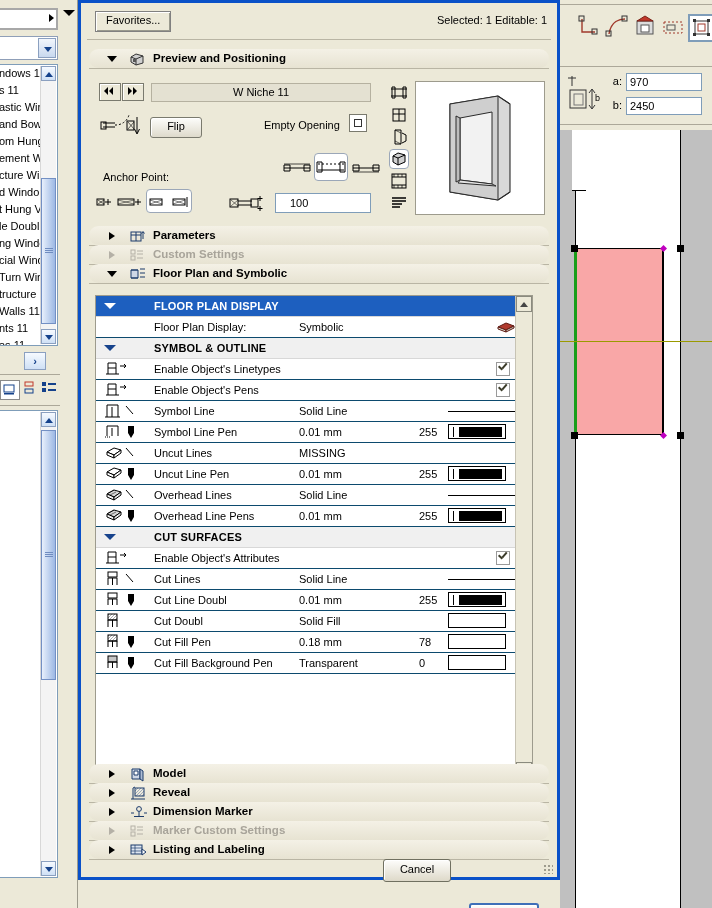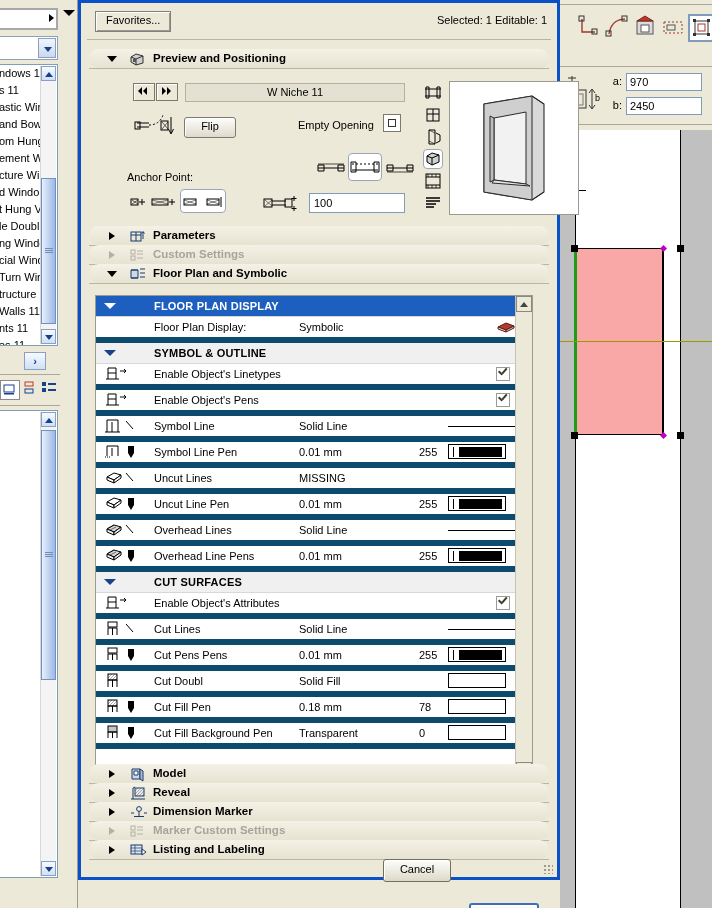--- a/index.html
+++ b/index.html
@@ -93,48 +93,48 @@
   .sect .tw{position:absolute;left:20px;top:6px;width:0;height:0;}
   .sect .tw.closed{border-top:4px solid transparent;border-bottom:4px solid transparent;border-left:6px solid #000;}
   .sect .tw.open{border-left:5px solid transparent;border-right:5px solid transparent;border-top:6px solid #000;left:18px;top:7px;}
   .sect .ic{position:absolute;left:40px;top:2px;width:16px;height:16px;}
   .sect .tx{position:absolute;left:64px;top:3px;font-weight:bold;font-size:11.5px;}
   .sect.dim .tx{color:#a8a49a;}
   .sect.dim .tw.closed{border-left-color:#b4b0a6;}
   .sect .ul{position:absolute;left:0;right:0;bottom:-1px;height:1px;background:#b9b5a4;}
 
   
-  .prev-body{position:absolute;left:8px;right:8px;margin-left:34px;}
+  .prev-body{position:absolute;left:8px;right:8px;}
   .nav-btn{position:absolute;width:20px;height:16px;background:#ece9d8;
      border:1px solid #7a7a6e;box-shadow:inset 1px 1px 0 #fff;}
   .name-field{position:absolute;height:19px;background:#e4e1d2;border:1px solid #b5b1a0;
      box-sizing:border-box;text-align:center;line-height:17px;font-size:11px;}
   .flip-btn{position:absolute;width:50px;height:19px;border:1px solid #7a7a6e;border-radius:3px;
      background:linear-gradient(#fdfdfb,#dedacb);box-shadow:inset 1px 1px 0 #fff;
      text-align:center;line-height:17px;font-size:11px;}
   .lblplain{position:absolute;font-size:11px;}
   .chk-sq{position:absolute;width:16px;height:16px;background:#fff;border:1px solid #7a7a6e;}
   .chk-sq i{position:absolute;left:4px;top:4px;width:6px;height:6px;border:1px solid #333;}
   .num-field{position:absolute;height:20px;background:#fff;border:1px solid #7f9db9;box-sizing:border-box;
-     font-size:11px;line-height:18px;padding-left:4px;}
+     font-size:11px;line-height:18px;padding-left:14px;}
   .seg{position:absolute;width:30px;height:22px;}
   .seg.on{background:#fff;border:1px solid #9ba7b8;border-radius:4px;box-sizing:border-box;}
   .anch{position:absolute;width:22px;height:18px;}
   .anch.on{background:#fff;border:1px solid #9ba7b8;border-radius:4px;box-sizing:border-box;}
 
   .prev-frame{position:absolute;background:#fff;border:1px solid #9d9b8d;}
   .prev-iconcol{position:absolute;width:20px;}
   .prev-iconcol .pi{position:absolute;left:0;width:20px;height:20px;}
   .prev-iconcol .pi.on{background:#fff;border:1px solid #9ba7b8;border-radius:4px;box-sizing:border-box;}
 
   
   #tbl-wrap{position:absolute;left:14px;top:292px;width:438px;height:484px;
      background:#fff;border:1px solid #9d9b8d;box-sizing:border-box;overflow:hidden;}
   #tbl{position:absolute;left:0;top:0;width:421px;}
-  .tr{position:relative;height:20px;border-bottom:6px solid #0c4a6e;}
+  .tr{position:relative;height:20px;border-bottom:1px solid #0c4a6e;}
   .tr .c-ic{position:absolute;left:6px;top:1px;width:46px;height:18px;}
   .tr .c-nm{position:absolute;left:58px;top:4px;font-size:11px;}
   .tr .c-v1{position:absolute;left:203px;top:4px;font-size:11px;}
   .tr .c-v2{position:absolute;left:323px;top:4px;font-size:11px;}
   .tr-group{height:20px;background:#f0f0f0;border-bottom:1px solid #d8d8d8;position:relative;}
   .tr-group.blue{background:#1d5fbf;}
   .tr-group .g-tw{position:absolute;left:8px;top:7px;width:0;height:0;
      border-left:6px solid transparent;border-right:6px solid transparent;border-top:6px solid #17438c;}
   .tr-group.blue .g-tw{border-top-color:#fff;}
   .tr-group .g-tx{position:absolute;left:58px;top:4px;font-weight:bold;font-size:11px;letter-spacing:.2px;}
@@ -391,21 +391,21 @@
         <path d="M38 4 v16 M35.5 16 l2.5 5 l2.5 -5" fill="none" stroke="#000"></path>
       </svg>
     </div>
     <div class="flip-btn" style="left:61px;top:42px;">Flip</div>
 
     <span class="lblplain" style="left:175px;top:44px;">Empty Opening</span>
     <div class="chk-sq" style="left:260px;top:39px;">
           <i></i>
         </div>
 
-    <span class="lblplain" style="left:4px;top:96px;">Anchor Point:</span>
+    <span class="lblplain" style="left:14px;top:96px;">Anchor Point:</span>
 
     <div class="anch" style="left:6px;top:118px;">
       <svg width="22" height="18">
             <rect x="2" y="6" width="7" height="6" fill="none" stroke="#000"></rect>
             <path d="M3 7 l6 4 M9 7 l-6 4" stroke="#000" stroke-width=".6"></path>
             <path d="M13 6 v6 M10 9 h6" stroke="#000"></path>
           </svg>
     </div>
     <div class="anch" style="left:28px;top:118px;width:26px;">
       <svg width="26" height="18">
@@ -731,21 +731,21 @@
       </div>
 
       <div class="tr">
         <span class="c-ic">
           <svg width="46" height="18">
                 <rect x="6" y="2" width="9" height="5" fill="none" stroke="#000"></rect>
                 <path d="M6 8 h9 M6 8 v6 M15 8 v6 M10.5 8 v6" stroke="#000"></path>
                 <path d="M26 3 h6 v7 l-3 5 l-3 -5z" fill="#000"></path>
               </svg>
         </span>
-        <span class="c-nm">Cut Pens Pens</span>
+        <span class="c-nm">Cut Line Doubl</span>
         <span class="c-v1">0.01 mm</span>
         <span class="c-v2">255</span>
         <span class="pensw">
               <i></i>
               <b></b>
             </span>
       </div>
 
       <div class="tr">
         <span class="c-ic">

